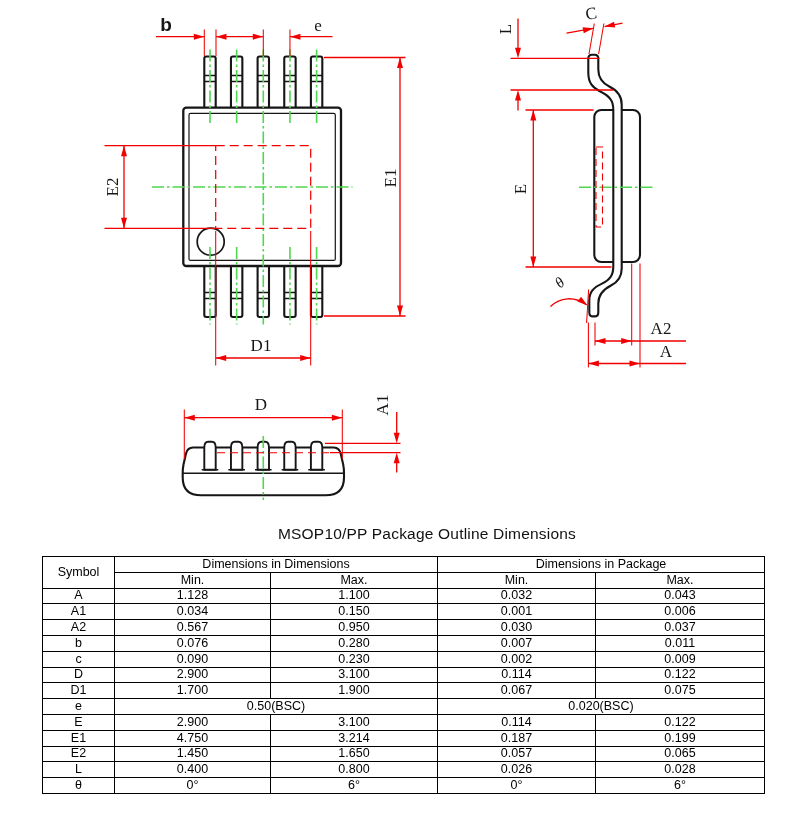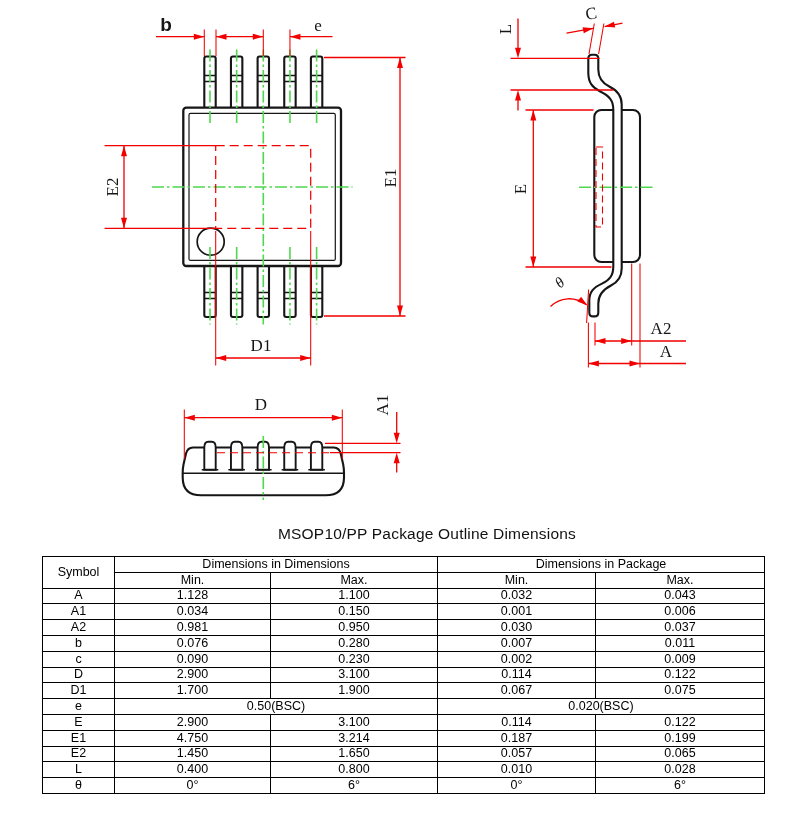--- a/index.html
+++ b/index.html
@@ -221,21 +221,21 @@
       </tr>
       <tr>
         <td>A1</td>
         <td>0.034</td>
         <td>0.150</td>
         <td>0.001</td>
         <td>0.006</td>
       </tr>
       <tr>
         <td>A2</td>
-        <td>0.981</td>
+        <td>0.567</td>
         <td>0.950</td>
         <td>0.030</td>
         <td>0.037</td>
       </tr>
       <tr>
         <td>b</td>
         <td>0.076</td>
         <td>0.280</td>
         <td>0.007</td>
         <td>0.011</td>
@@ -284,21 +284,21 @@
         <td>E2</td>
         <td>1.450</td>
         <td>1.650</td>
         <td>0.057</td>
         <td>0.065</td>
       </tr>
       <tr>
         <td>L</td>
         <td>0.400</td>
         <td>0.800</td>
-        <td>0.010</td>
+        <td>0.026</td>
         <td>0.028</td>
       </tr>
       <tr>
         <td>θ</td>
         <td>0°</td>
         <td>6°</td>
         <td>0°</td>
         <td>6°</td>
       </tr>
     </tbody>

